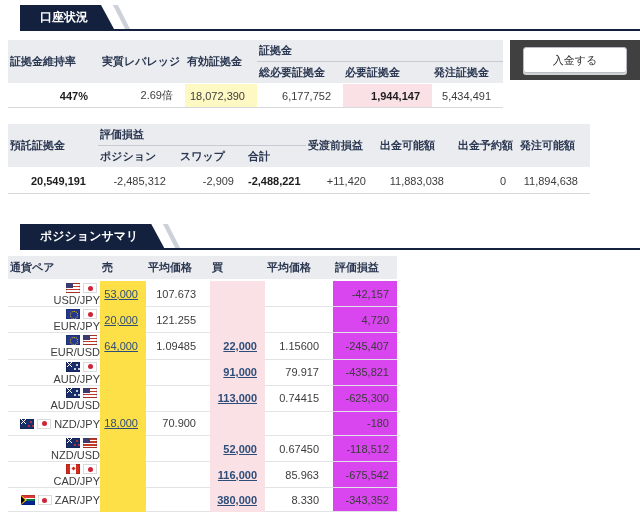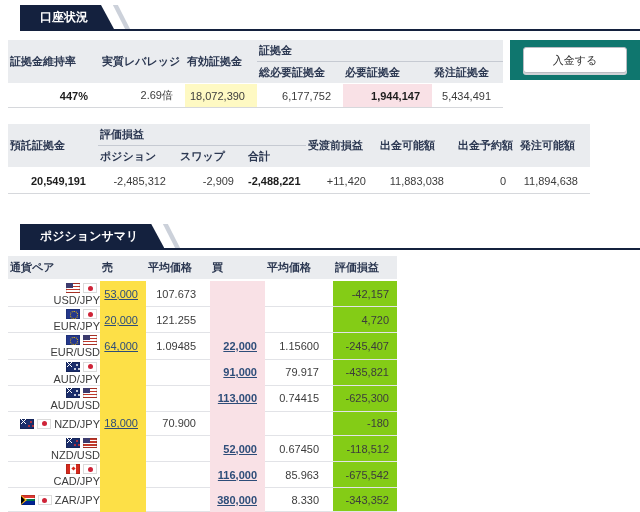--- a/index.html
+++ b/index.html
@@ -24,42 +24,42 @@
 
   
   .row1 { display:flex; margin:9px 0 0 8px; }
   table.t1 { width:495px; }
   table.t1 thead tr.sub th, table.t1 thead th[rowspan] { height:18px; }
   table.t1 th.group { border-bottom:1px solid #c6cad2; height:18px; }
   table.t1 tbody td { height:24px; border-bottom:1px solid #d6d8dc; border-top:1px solid #fff; }
   td.hl-blue { background:#fef9c3; }
   td.hl-pink { background:#f9e1e6; font-weight:bold; color:#1d1d1d; }
 
-  .deposit-panel { width:145px; height:40px; margin-left:7px; background:#0f766e;
+  .deposit-panel { width:145px; height:40px; margin-left:7px; background:#404040;
     display:flex; align-items:center; justify-content:center; }
   .deposit-btn { width:104px; height:26px; background:#fff; border:1px solid #b9bcc2;
     border-radius:3px; box-shadow:0 2px 0 #d0d2d6; font-size:11px; color:#333;
     font-family:inherit; cursor:pointer; }
 
   table.t2 { width:582px; margin:16px 0 0 8px; }
   table.t2 th.group { border-bottom:1px solid #c6cad2; height:17px; }
   table.t2 thead tr.sub th { height:18px; }
   table.t2 tbody td { height:26px; border-bottom:1px solid #d6d8dc; border-top:1px solid #fff; }
 
   .tabbar.second { margin-top:30px; }
 
   
   table.t3 { width:389px; margin:6px 0 0 8px; }
   table.t3 thead th { height:24px; }
   table.t3 td { height:24px; }
   table.t3 td.pair { text-align:right; padding:0 0 0 12px; color:#3c3c3c; }
   table.t3 td.qty { background:#fde047; text-align:right; padding-right:8px; }
   table.t3 td.qty.buy { background:#f9e1e6;font-weight:bold; }
   table.t3 td.avg { padding-right:14px; }
-  table.t3 td.pl { background:#84cc16; padding-right:8px; }
+  table.t3 td.pl { background:#d946ef; padding-right:8px; }
   table.t3 tbody td { border-bottom:1px solid #e2e3e7; }
   table.t3 tbody td.qty { border-bottom:1px solid transparent; }
   table.t3 tbody tr:last-child td { border-bottom:1px solid #c4c7cc; }
   table.t3 thead th { border-bottom:2px solid #fff; }
   .qty a { color:#2e4d79; text-decoration:underline; cursor:pointer; }
 
   .pair-name { vertical-align:middle; }
 
   
   .flag { display:inline-block; width:14px; height:10px; margin-right:3px;

